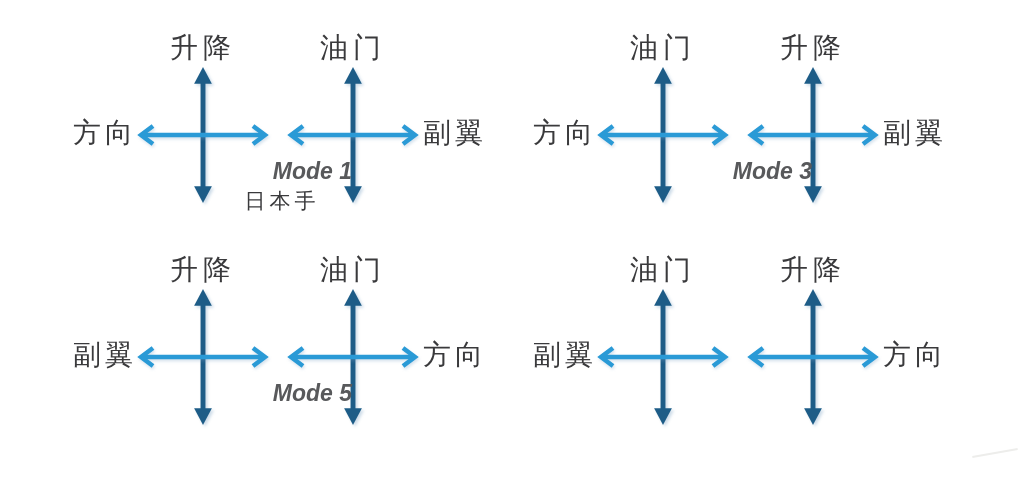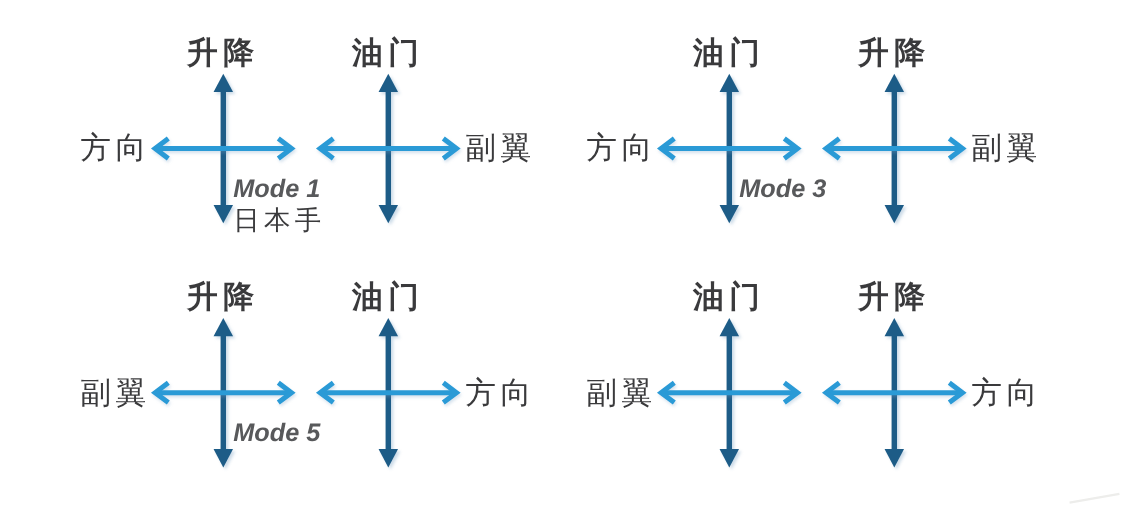--- a/index.html
+++ b/index.html
@@ -41,53 +41,54 @@
 
   .v-stroke  { stroke: var(--vertical-arrow, #1d5c87); }
   .v-fill    { fill:   var(--vertical-arrow, #1d5c87); }
   .h-stroke  { stroke: var(--horizontal-arrow, #2a9ad6); }
   .h-chevron { stroke: var(--horizontal-arrow, #2a9ad6); fill: none; }
 
   .v-label {
     position: absolute; top: 12px;
     width: 130px; line-height: 32px;
     text-align: center;
-    font-size: 28px; font-weight: 700;
+    font-size: 28px; font-weight: 400;
     letter-spacing: 5px;
     color: var(--label-text, #3a3a3c);
     white-space: nowrap;
   }
   .v-label.left  { left: 78px; }
   .v-label.right { left: 228px; }
 
   .h-label {
     position: absolute; top: 99px;
     width: 80px; line-height: 32px;
     text-align: center;
     font-size: 28px; font-weight: 500;
     letter-spacing: 4px;
     color: var(--label-text, #3a3a3c);
     white-space: nowrap;
+    font-family: Liberation Mono, monospace;
   }
   .h-label.left  { left: 5px; }
   .h-label.right { left: 355px; }
 
   .mode-caption {
     position: absolute; top: 138px; left: 152px;
     width: 140px; line-height: 26px;
-    text-align: left;
+    text-align: right;
     font-size: 23px; font-style: italic; font-weight: bold;
     color: var(--mode-text, #58595b);
     white-space: nowrap;
   }
   .subtitle {
     position: absolute; top: 165px; left: 152px;
     width: 140px; line-height: 32px;
-    text-align: left;
-    font-size: 24px; font-weight: 500;
+    text-align: center;
+    font-size: 21px; font-weight: 500;
     letter-spacing: 4px;
     color: var(--label-text, #3a3a3c);
     white-space: nowrap;
   }
   .corner-artifact {
     position: absolute;
     left: 972px; top: 452px;
     width: 46px; height: 2px;
     background: #ededeb;
     transform: rotate(-10deg);

